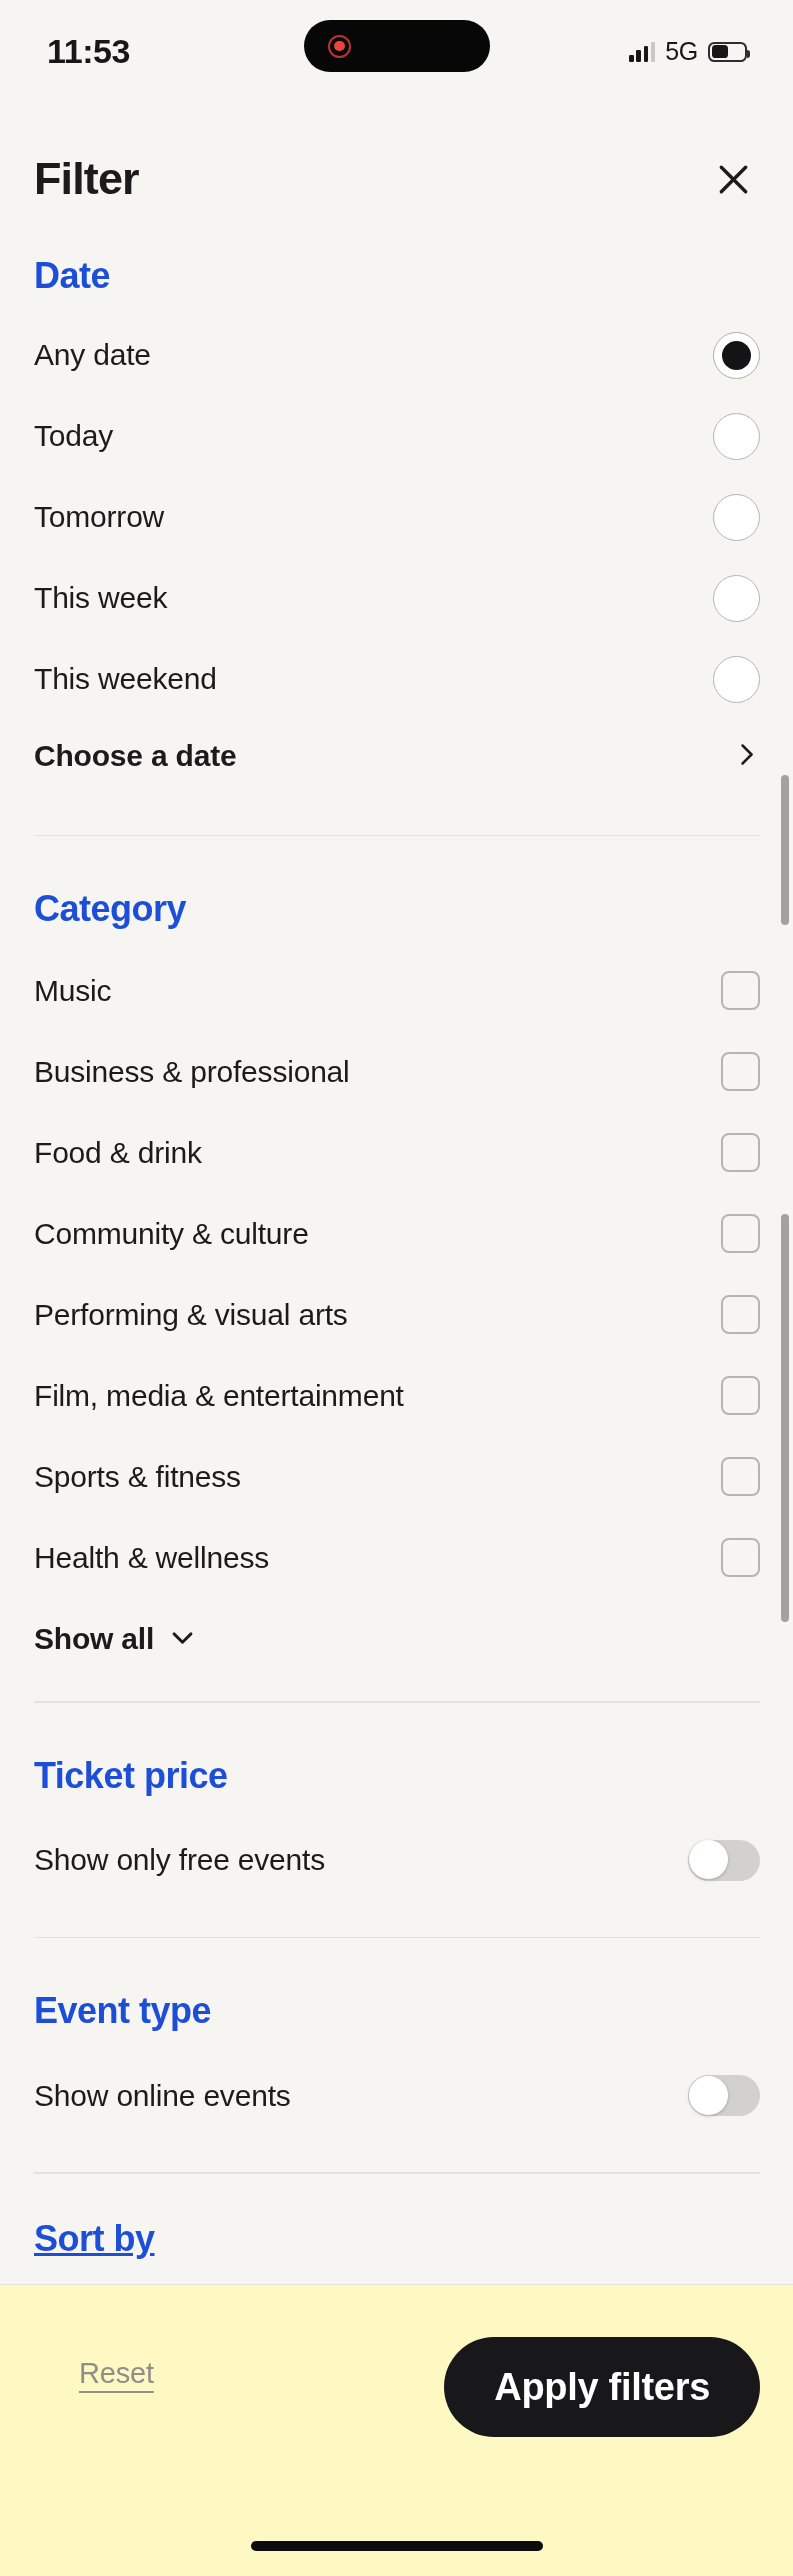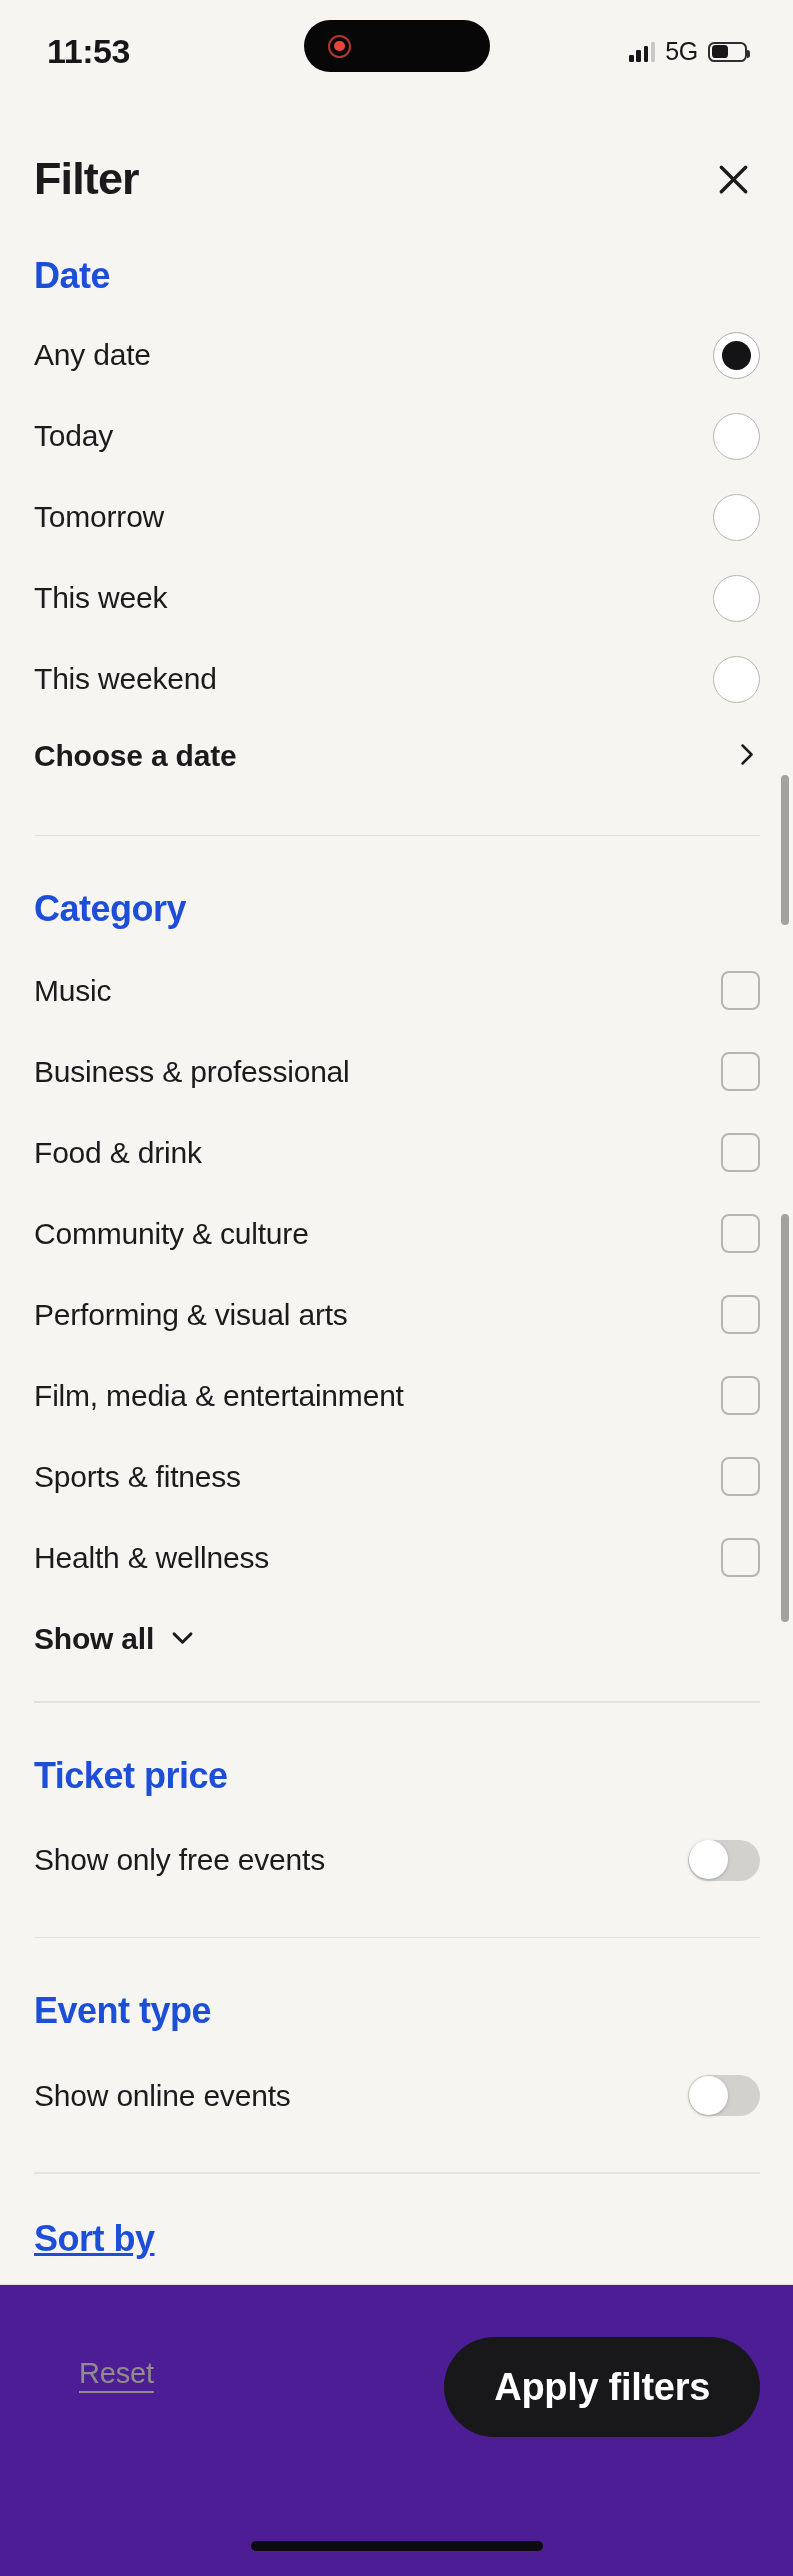--- a/index.html
+++ b/index.html
@@ -90,21 +90,21 @@
 
   .showall { display:flex; align-items:center; padding:0 34px; height:81px; }
   .showall .row-label { font-weight:700; }
 
   
   .sbar { position:absolute; right:5.4px; width:8px; border-radius:4.5px; background:#a3a29e; }
 
   
   .bottombar {
     position:absolute; left:0; bottom:0; width:794px; height:292px;
-    background:#4c1d95; border-top:1.8px solid #e3e2de;
+    background:#fef9c3; border-top:1.8px solid #e3e2de;
     display:flex; align-items:flex-start; justify-content:space-between;
     padding:52px 34px 0 79px;
   }
   .reset-btn {
     font-size:29px; color:#8f8e8a; letter-spacing:-0.2px;
     text-decoration:underline; text-underline-offset:8px; text-decoration-thickness:1.8px;
     margin-top:20px;
   }
   .apply-btn {
     background:#18181a; color:#fff; font-size:38px; font-weight:700;

